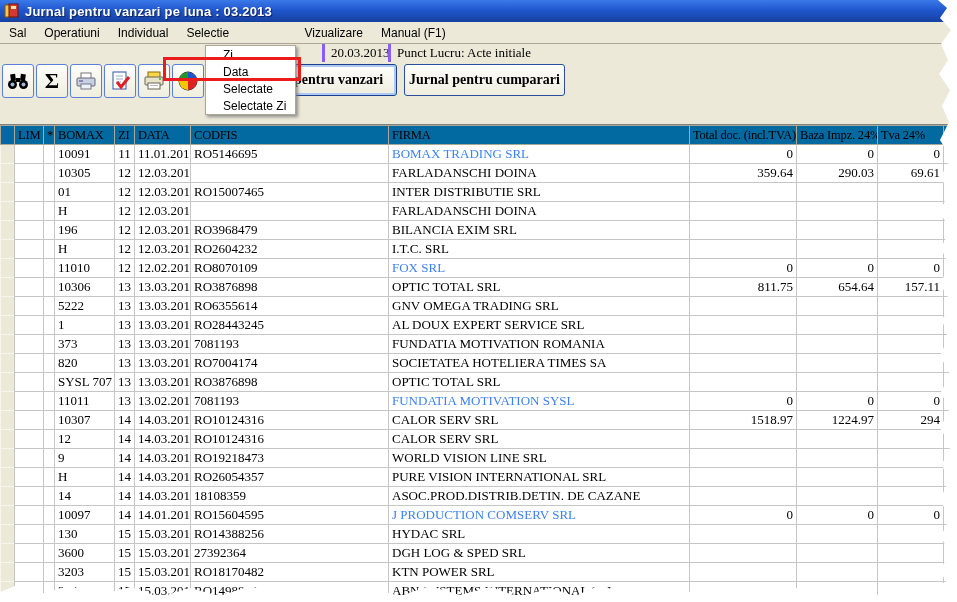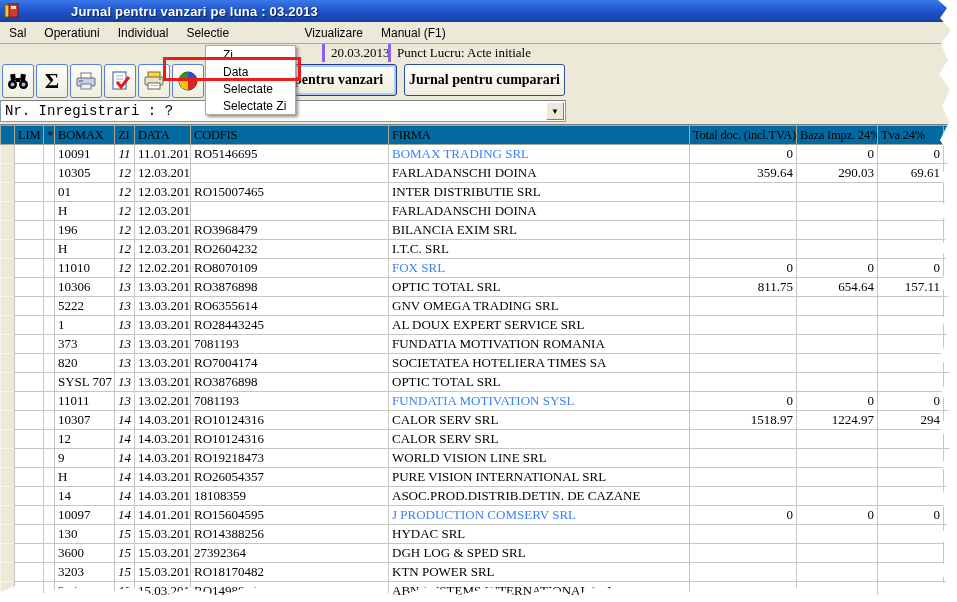--- a/index.html
+++ b/index.html
@@ -14,21 +14,21 @@
     filter: drop-shadow(3px 3px 2px rgba(110,110,110,0.75));
   }
 
   
   .titlebar {
     position:absolute; left:0; top:0; width:100%; height:22px;
     background: linear-gradient(180deg,#3B79E8 0%,#2057CF 45%,#16409F 100%);
     display:flex; align-items:center; padding-left:4px; gap:5px;
   }
   .titlebar .title { color:#fff; font-weight:bold; font-size:13px; letter-spacing:.2px;
-    text-shadow:1px 1px 1px rgba(0,0,30,.6);margin-left:46px; }
+    text-shadow:1px 1px 1px rgba(0,0,30,.6); }
 
   
   .menubar {
     position:absolute; left:0; top:22px; width:100%; height:22px;
     background:#ECE9D8; border-bottom:1px solid #ACA899;
     display:flex; align-items:stretch; font-size:12px; color:#000;
   }
   .menubar .mitem { padding:4px 9px 0 9px; height:100%; cursor:default; }
   .menubar .mitem.selected { background:#0f172a; color:#fff;margin-top:42px; }
 
@@ -75,21 +75,21 @@
     background:#fff; border-top:1px solid #808080; }
   table.grid { border-collapse:collapse; table-layout:fixed; width:958px;
     font-family:"Liberation Serif", serif; font-size:13px; color:#000; }
   table.grid th, table.grid td {
     border:1px solid #C6C6C6; height:19px; padding:0 3px; overflow:hidden;
     white-space:nowrap; text-align:left; font-weight:normal;
   }
   table.grid th { background:#0369a1; border-color:#A9A795; font-size:12.5px; letter-spacing:-0.2px; }
   table.grid td.sel { background:#ECE9D8; border:1px outset #F8F6EC; }
   table.grid td.num { text-align:right; }
-  table.grid td.zi { text-align:center;font-style:italic; }
+  table.grid td.zi { text-align:center; }
   table.grid tr.redrow td.firma, table.grid td.red { color:#3b82f6;margin-left:12px; }
 
   
   .popup {
     position:absolute; left:205px; top:45px; width:91px;
     background:#FFFFFF; border:1px solid #ACA899;
     box-shadow:2px 2px 3px rgba(120,120,120,.8);
     font-size:12px; z-index:30;
   }
   .popup .pitem { height:17px; padding:2px 4px 0 17px; color:#000; white-space:nowrap; }
@@ -194,28 +194,20 @@
       </div>
 
       <div class="bigbtn focused" style="left:237px; width:160px">
         <span>Jurnal pentru vanzari</span>
       </div>
       <div class="bigbtn" style="left:404px; width:161px">
         <span>Jurnal pentru cumparari</span>
       </div>
     </div>
 
-    <div class="recordsbar">
-      <div class="combo">
-        <div class="txt">Nr. Inregistrari :  ?</div>
-        <div class="arrowbtn">
-          <span>▼</span>
-        </div>
-      </div>
-    </div>
 
     <div class="gridwrap">
       <table class="grid" id="grid">
         <colgroup>
           <col style="width:14px">
             <col style="width:29px">
             <col style="width:11px">
           <col style="width:60px">
             <col style="width:20px">
             <col style="width:56px">

